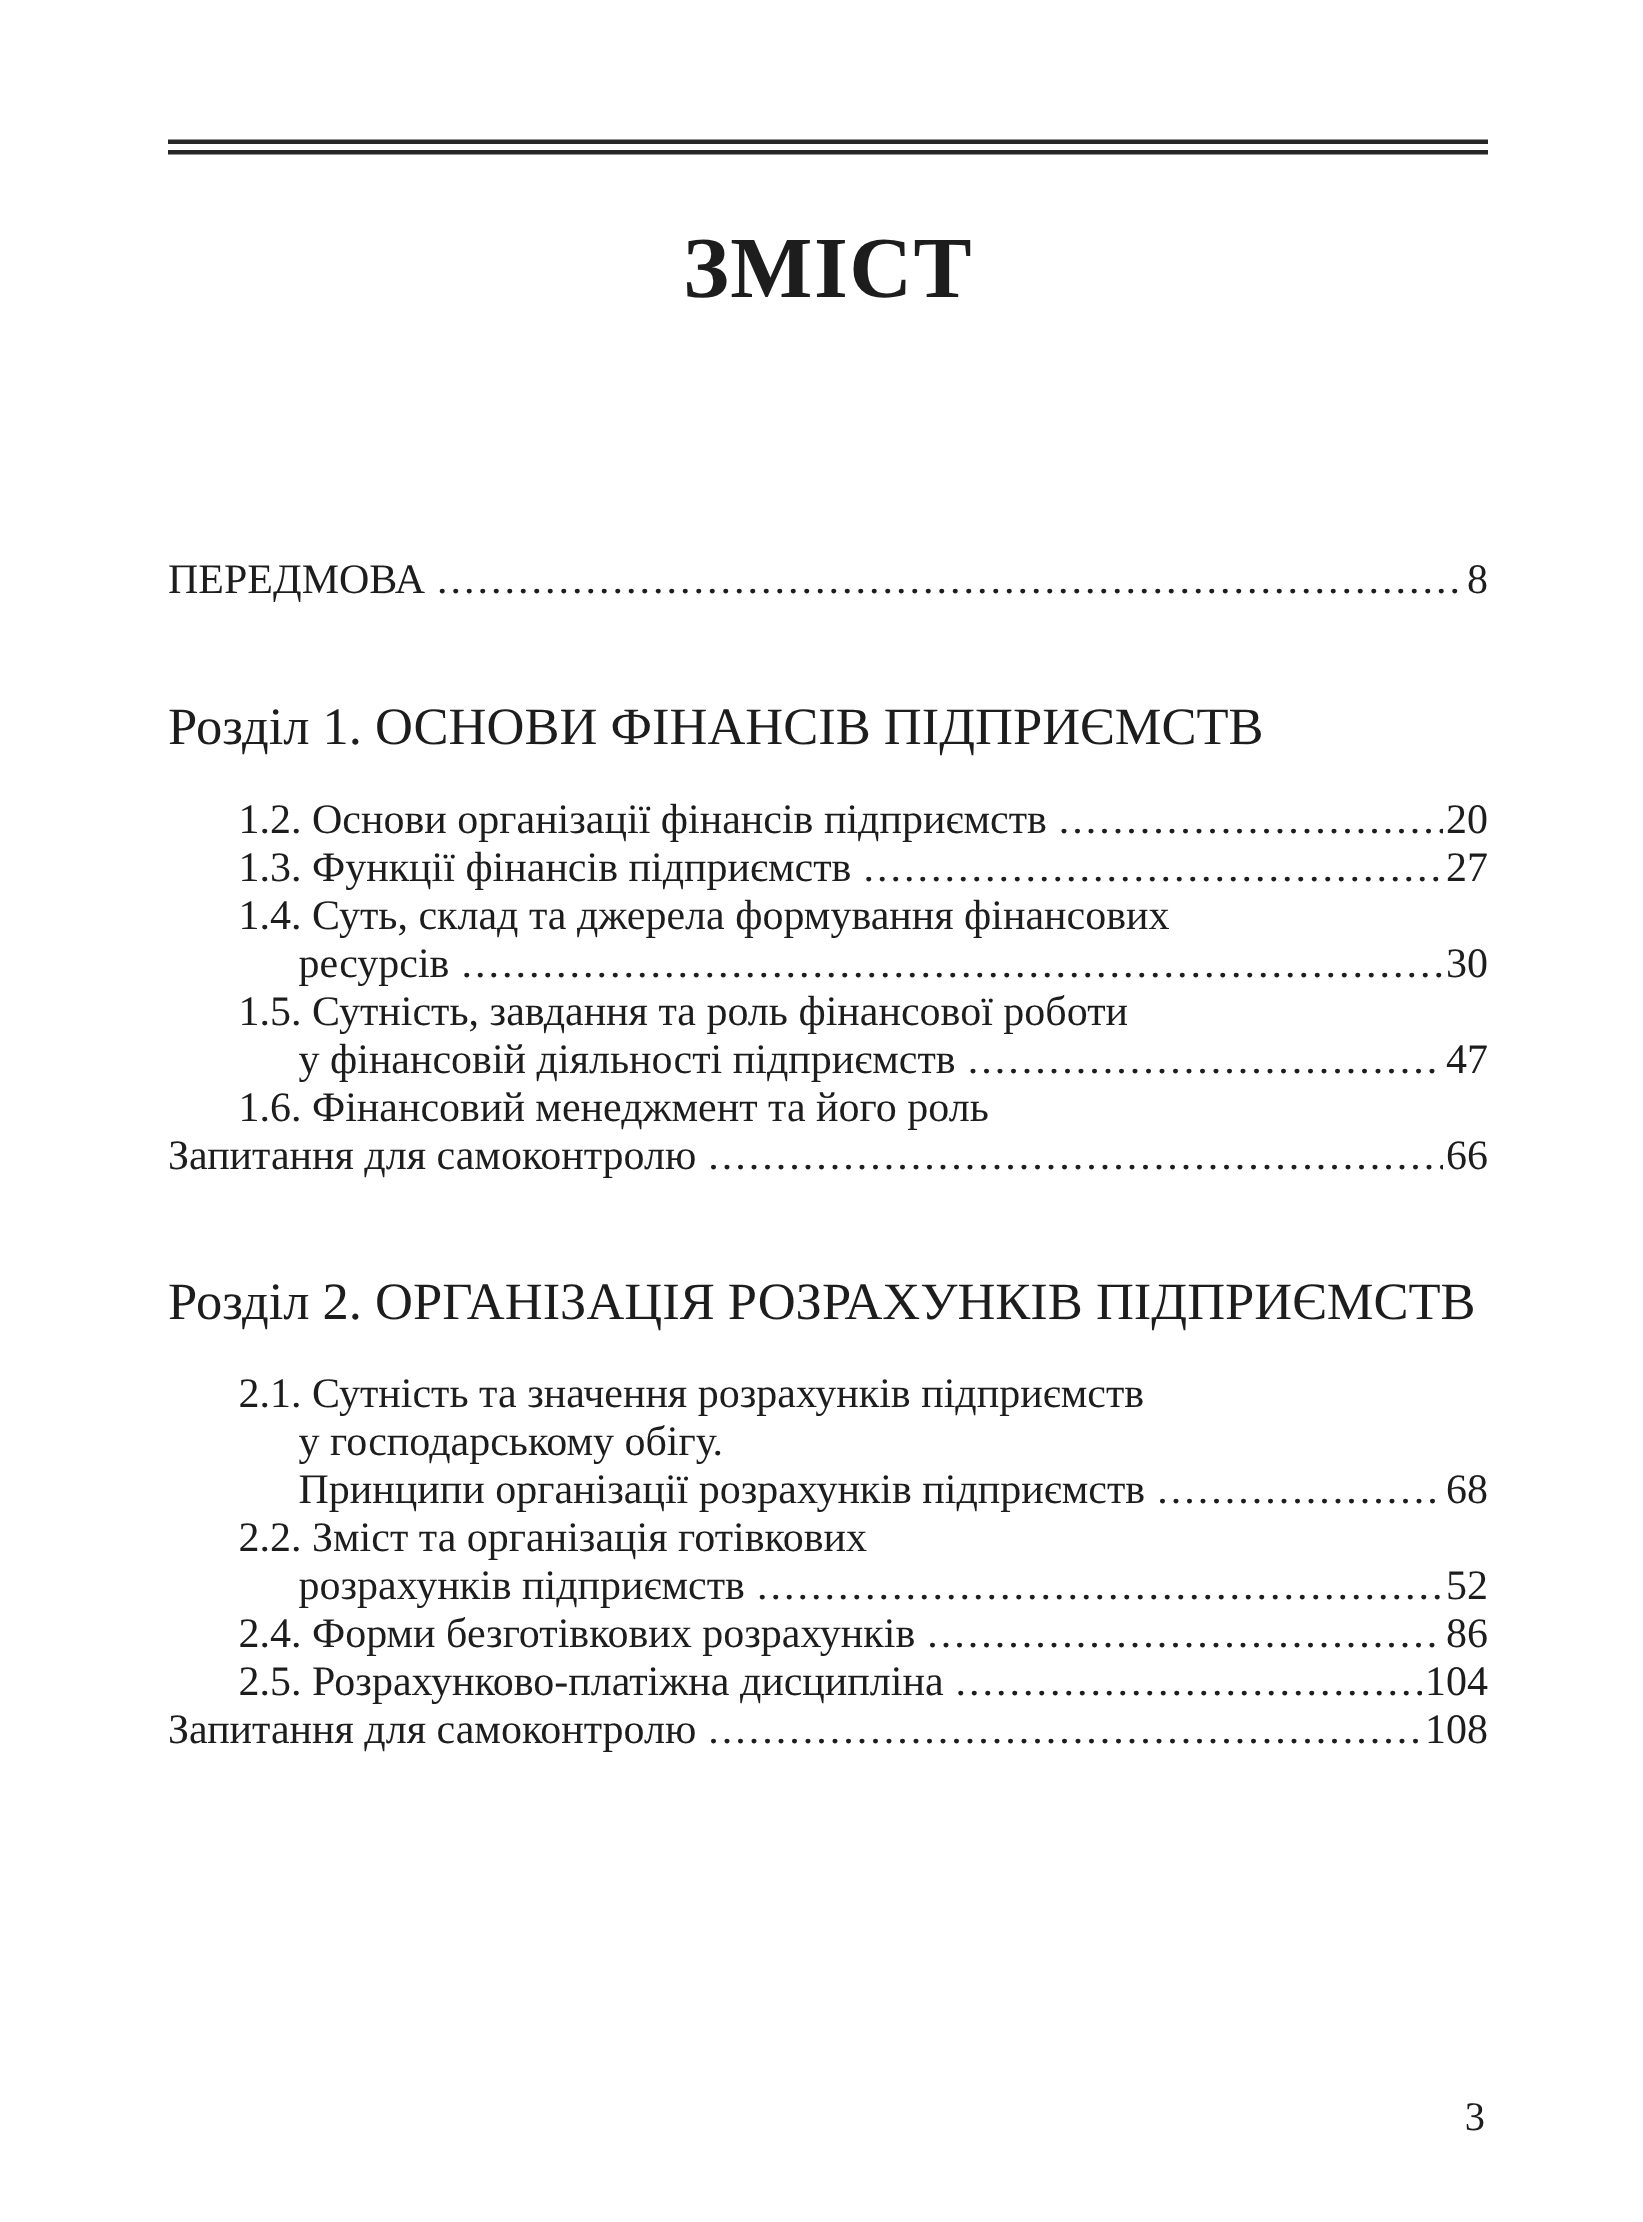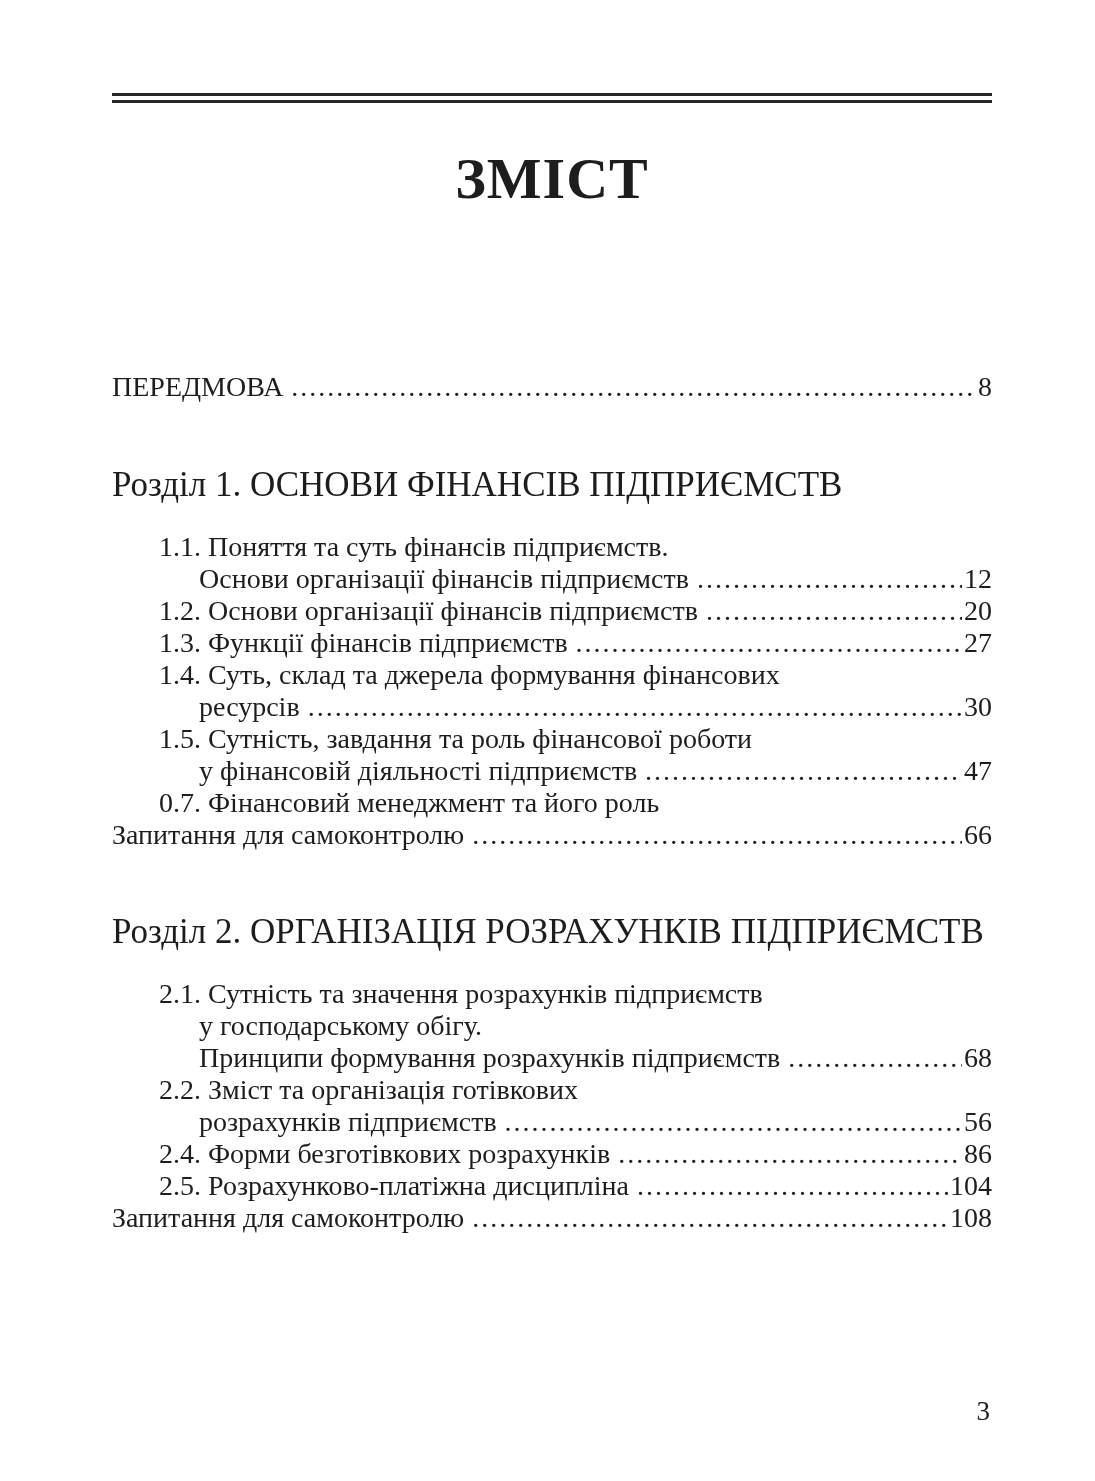--- a/index.html
+++ b/index.html
@@ -84,28 +84,20 @@
   <div class="line preface-row">
     <span>ПЕРЕДМОВА</span>
     <span class="dots"></span>
     <span class="pg">8</span>
   </div>
 
   <div class="chapter-heading">Розділ 1. ОСНОВИ ФІНАНСІВ ПІДПРИЄМСТВ</div>
 
   <div class="items">
 
-    <div>
-      <div class="line plain">1.1. Поняття та суть фінансів підприємств.</div>
-      <div class="line hang">
-        <span>Основи  організації фінансів підприємств</span>
-        <span class="dots"></span>
-        <span class="pg">12</span>
-      </div>
-    </div>
 
     <div>
       <div class="line">
         <span>1.2. Основи організації фінансів підприємств</span>
         <span class="dots"></span>
         <span class="pg">20</span>
       </div>
     </div>
 
     <div>
@@ -128,53 +120,53 @@
     <div>
       <div class="line plain">1.5. Сутність, завдання та роль фінансової роботи</div>
       <div class="line hang">
         <span>у фінансовій діяльності підприємств</span>
         <span class="dots"></span>
         <span class="pg">47</span>
       </div>
     </div>
 
     <div>
-      <div class="line plain">0.7. Фінансовий менеджмент та його роль</div>
+      <div class="line plain">1.6. Фінансовий менеджмент та його роль</div>
     </div>
 
     <div>
       <div class="line outdent">
         <span>Запитання для самоконтролю</span>
         <span class="dots"></span>
         <span class="pg">66</span>
       </div>
     </div>
 
   </div>
 
   <div class="chapter-heading second">Розділ 2. ОРГАНІЗАЦІЯ РОЗРАХУНКІВ ПІДПРИЄМСТВ</div>
 
   <div class="items">
 
     <div>
       <div class="line plain">2.1. Сутність та значення розрахунків підприємств</div>
       <div class="line plain hang">у господарському обігу.</div>
       <div class="line hang">
-        <span>Принципи формування розрахунків підприємств</span>
+        <span>Принципи організації розрахунків підприємств</span>
         <span class="dots"></span>
         <span class="pg">68</span>
       </div>
     </div>
 
     <div>
       <div class="line plain">2.2. Зміст та організація готівкових</div>
       <div class="line hang">
         <span>розрахунків підприємств</span>
         <span class="dots"></span>
-        <span class="pg">56</span>
+        <span class="pg">52</span>
       </div>
     </div>
 
 
     <div>
       <div class="line">
         <span>2.4. Форми безготівкових розрахунків</span>
         <span class="dots"></span>
         <span class="pg">86</span>
       </div>

